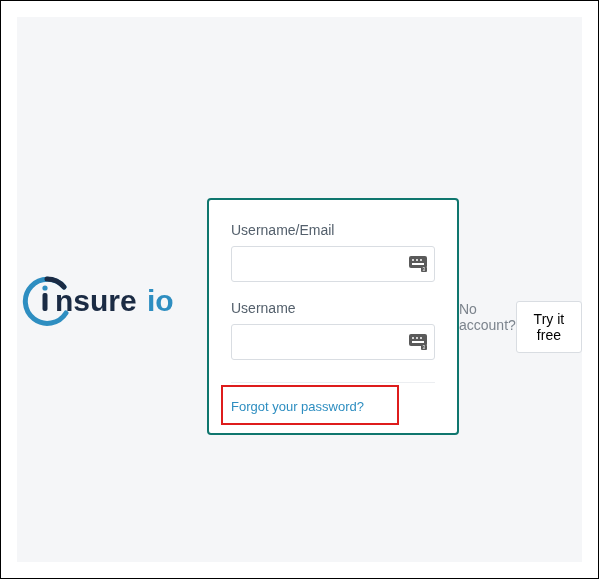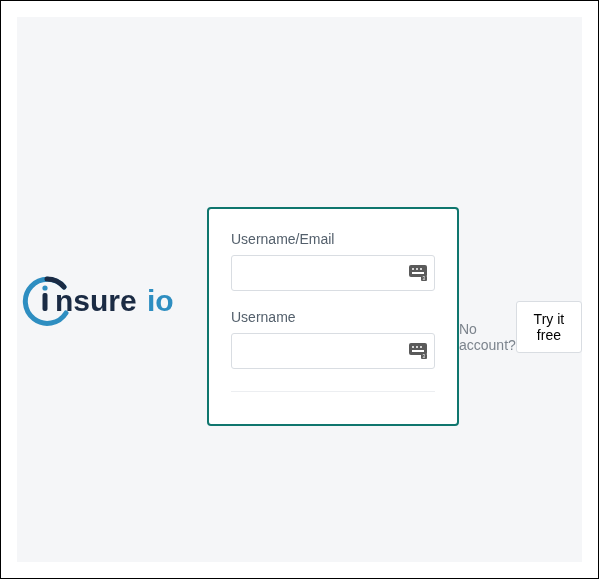--- a/index.html
+++ b/index.html
@@ -95,21 +95,21 @@
       border: 2px solid #de1c1c;
       left: -10px;
       top: -12px;
       width: 178px;
       height: 40px;
       pointer-events: none;
     }
     .footer {
       margin-top: 20px;
       display: flex;
-      align-items: flex-end;
+      align-items: flex-start;
       gap: 0;
     }
     .no-account {
       font-size: 14px;
       color: #7c848d;
     }
     .try-btn {
       background: #fff;
       border: 1px solid #d9dde2;
       border-radius: 3px;
@@ -165,20 +165,24 @@
             <circle cx="12" cy="4" r="1" fill="#fff"></circle>
           <rect x="3" y="7" width="12" height="2" fill="#fff"></rect>
           <rect x="12" y="11" width="6" height="5" rx="1" fill="#5a5a5a"></rect>
           <text x="13.5" y="15.2" font-size="4.5" fill="#fff" font-family="Arial">3</text>
         </svg>
       </div>
 
 
       <hr class="divider">
 
+      <div class="forgot-wrap">
+        <a href="#" class="forgot-link">Forgot your password?</a>
+        <div class="highlight-box"></div>
+      </div>
 
     </div>
 
     <div class="footer">
       <span class="no-account">No account?</span>
       <button class="try-btn">Try it free</button>
     </div>
 
   </div>
 </div>

